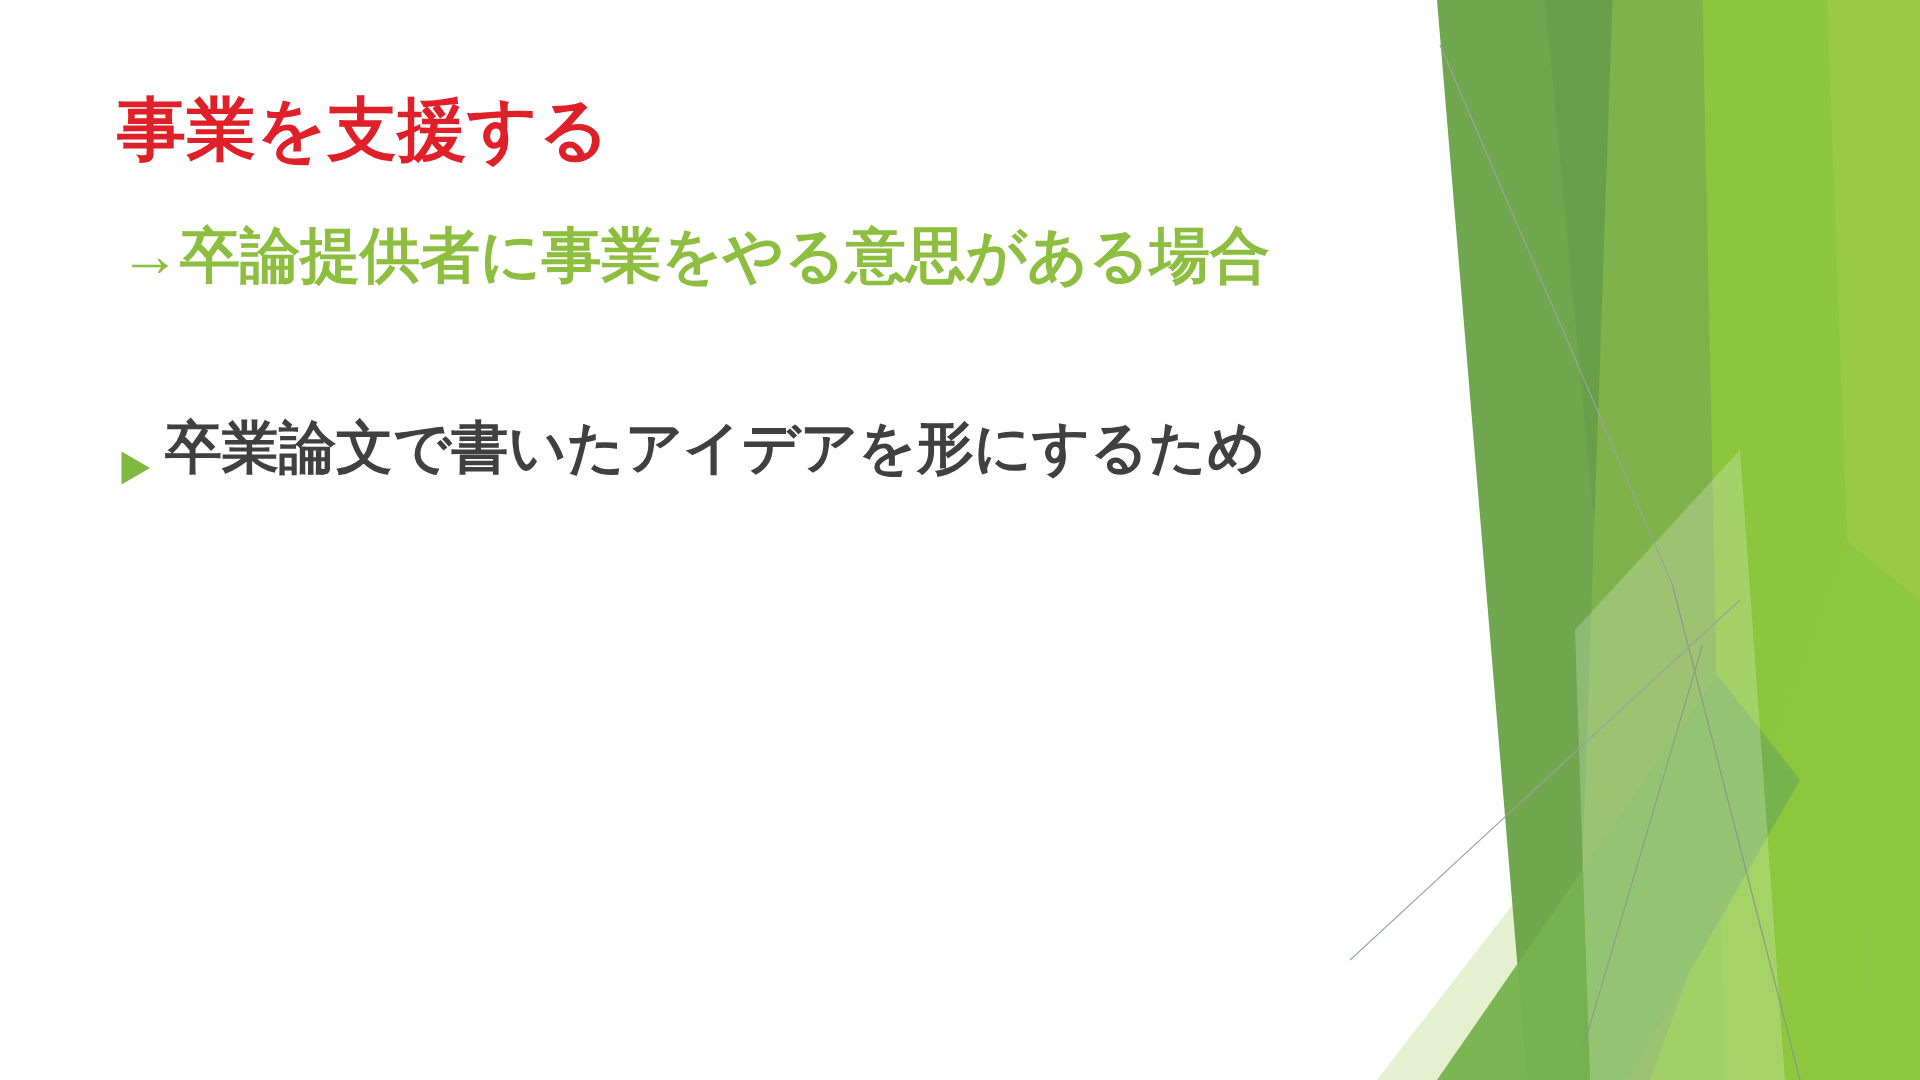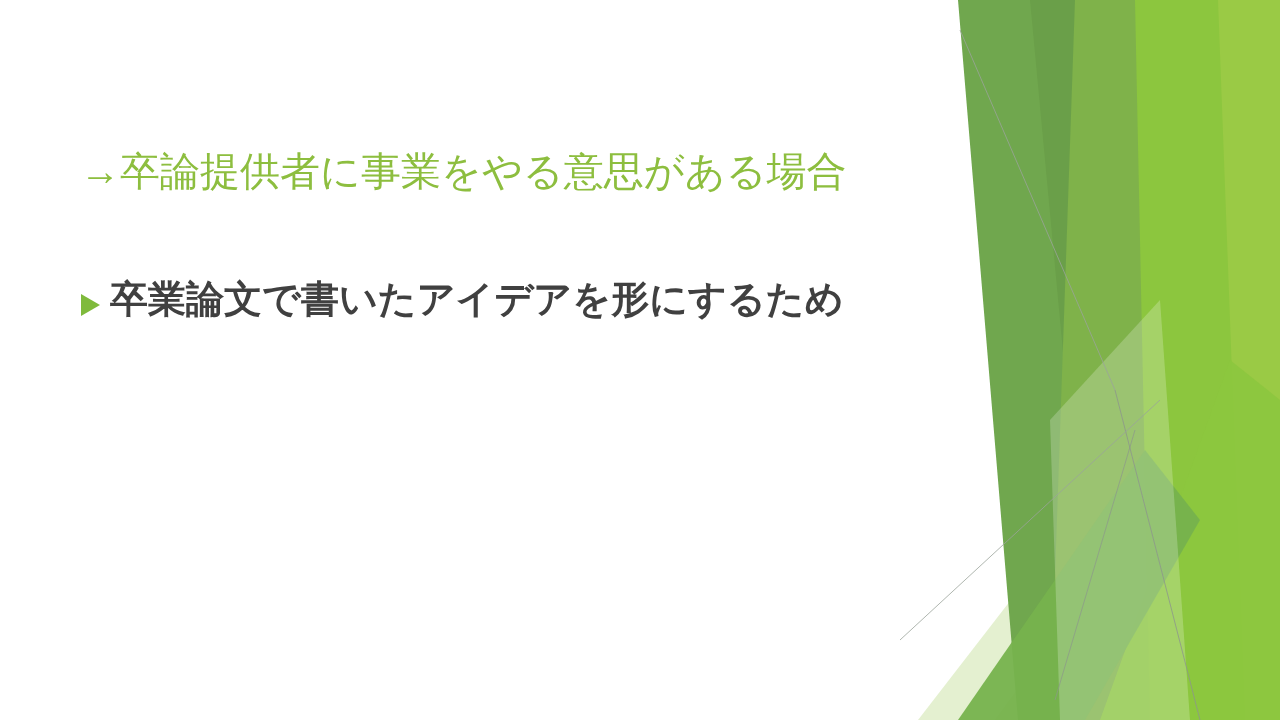--- a/index.html
+++ b/index.html
@@ -42,35 +42,35 @@
     line-height: 1.15;
     letter-spacing: 0.5px;
     white-space: nowrap;
   }
 
   #subtitle-text {
     position: absolute;
     left: 80px;
     top: 148px;
     font-size: 40px;
-    font-weight: normal;
+    font-weight: bold;
     line-height: 1.15;
     letter-spacing: 0px;
     white-space: nowrap;
   }
 
   #body-block {
     position: absolute;
     left: 80px;
     top: 274px;
     width: 880px;
   }
   .bullet-row {
     display: flex;
-    align-items: center;
+    align-items: flex-end;
   }
   .bullet-marker {
     flex: 0 0 auto;
     width: 22px;
     height: 24px;
     margin-top: 12px;
     margin-right: 8px;
   }
   .bullet-marker svg { display: block; }
   .bullet-lines {
@@ -112,20 +112,21 @@
 
       <polygon points="150,420 260,300 290,720 160,720" fill="#ffffff" opacity="0.22"></polygon>
 
       <line x1="60" y1="30" x2="215" y2="390" stroke="#9aa39a" stroke-width="0.8"></line>
       <line x1="215" y1="390" x2="300" y2="720" stroke="#8d968d" stroke-width="0.8"></line>
       <line x1="0" y1="640" x2="260" y2="400" stroke="#9aa39a" stroke-width="0.8"></line>
       <line x1="155" y1="700" x2="235" y2="430" stroke="#8d968d" stroke-width="0.7"></line>
     </svg>
   </div>
 
+  <div id="title-text" style="color: rgb(224, 32, 40);">事業を支援する</div>
 
   <div id="subtitle-text" style="color: rgb(141, 190, 63);">→卒論提供者に事業をやる意思がある場合</div>
 
   <div id="body-block">
     <div class="bullet-row">
       <span class="bullet-marker">
         <svg width="22" height="24" viewBox="0 0 22 24" xmlns="http://www.w3.org/2000/svg">
           <polygon points="1,1 20,12 1,23" fill="#7fba3c"></polygon>
         </svg>
       </span>

